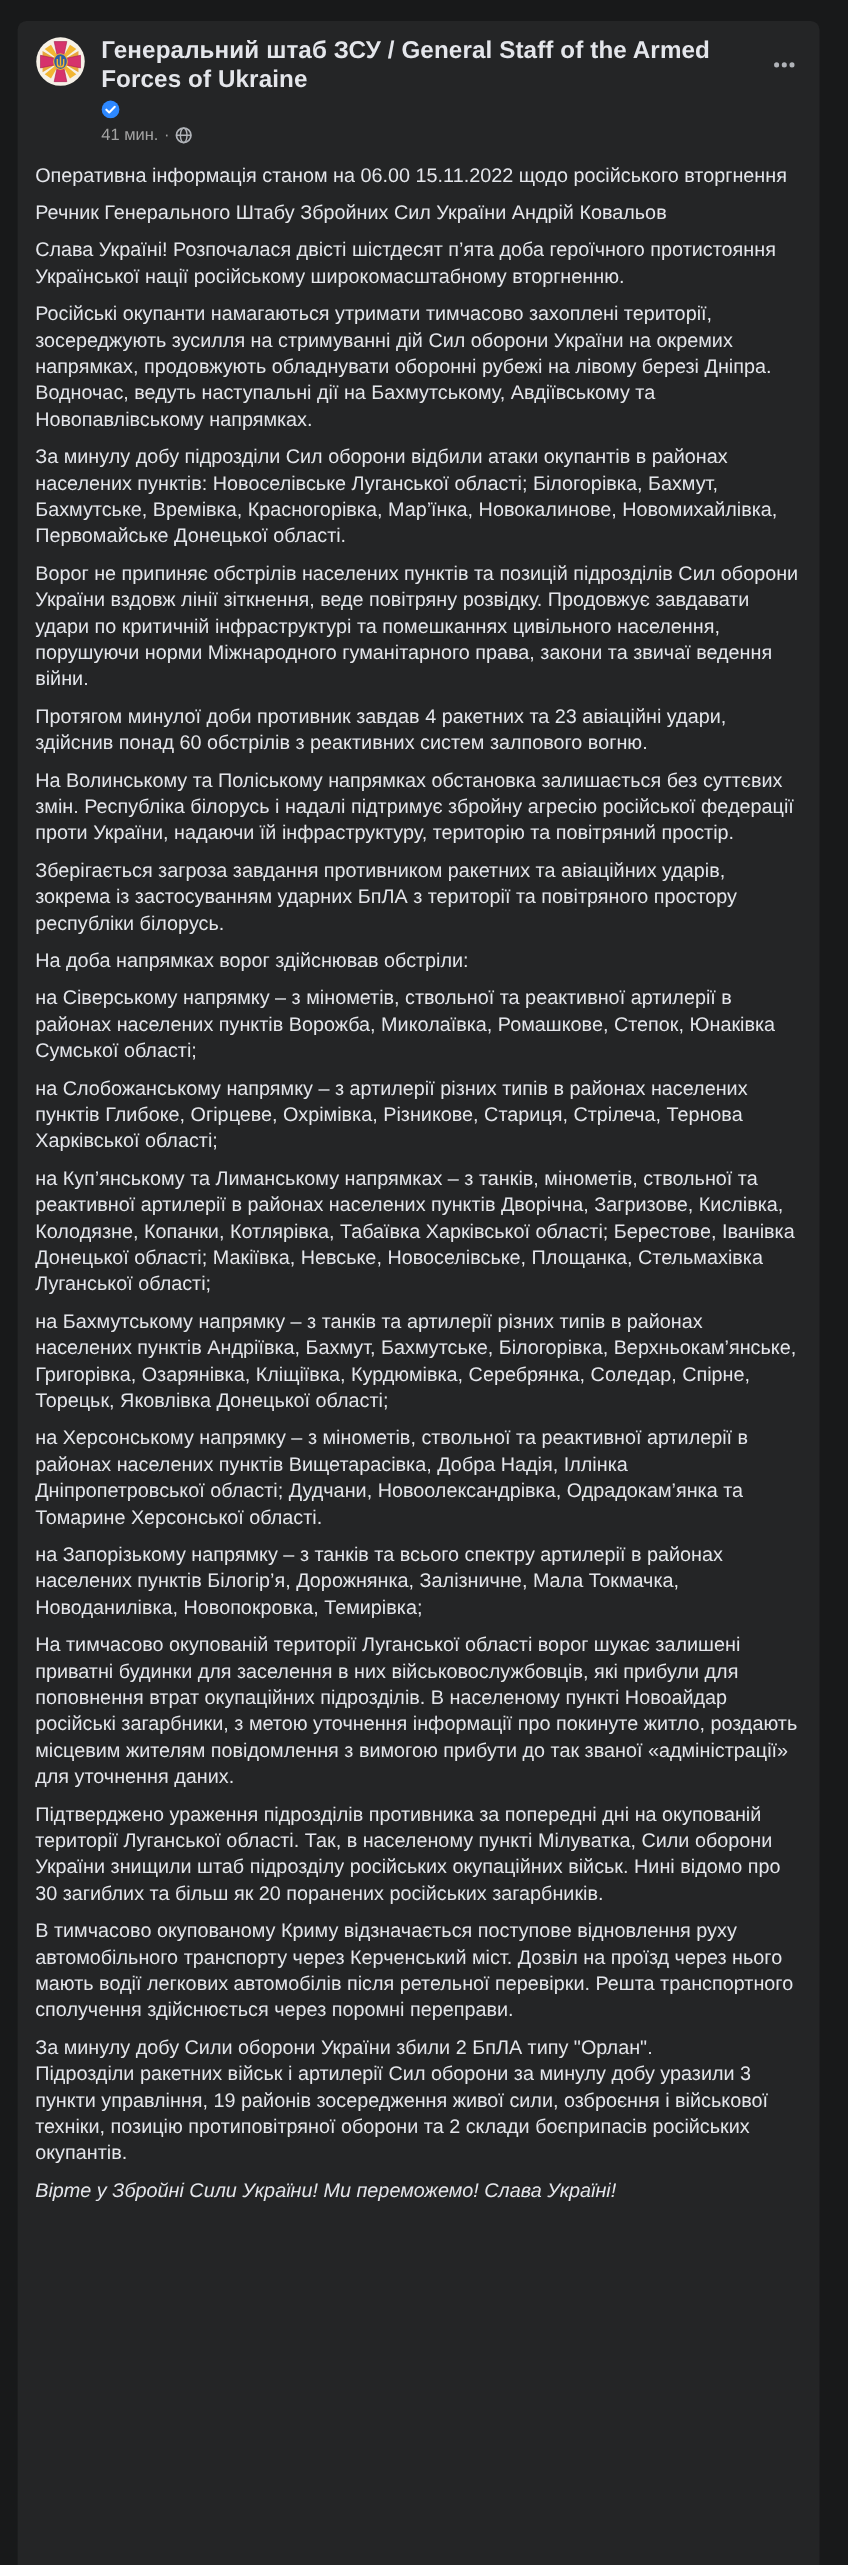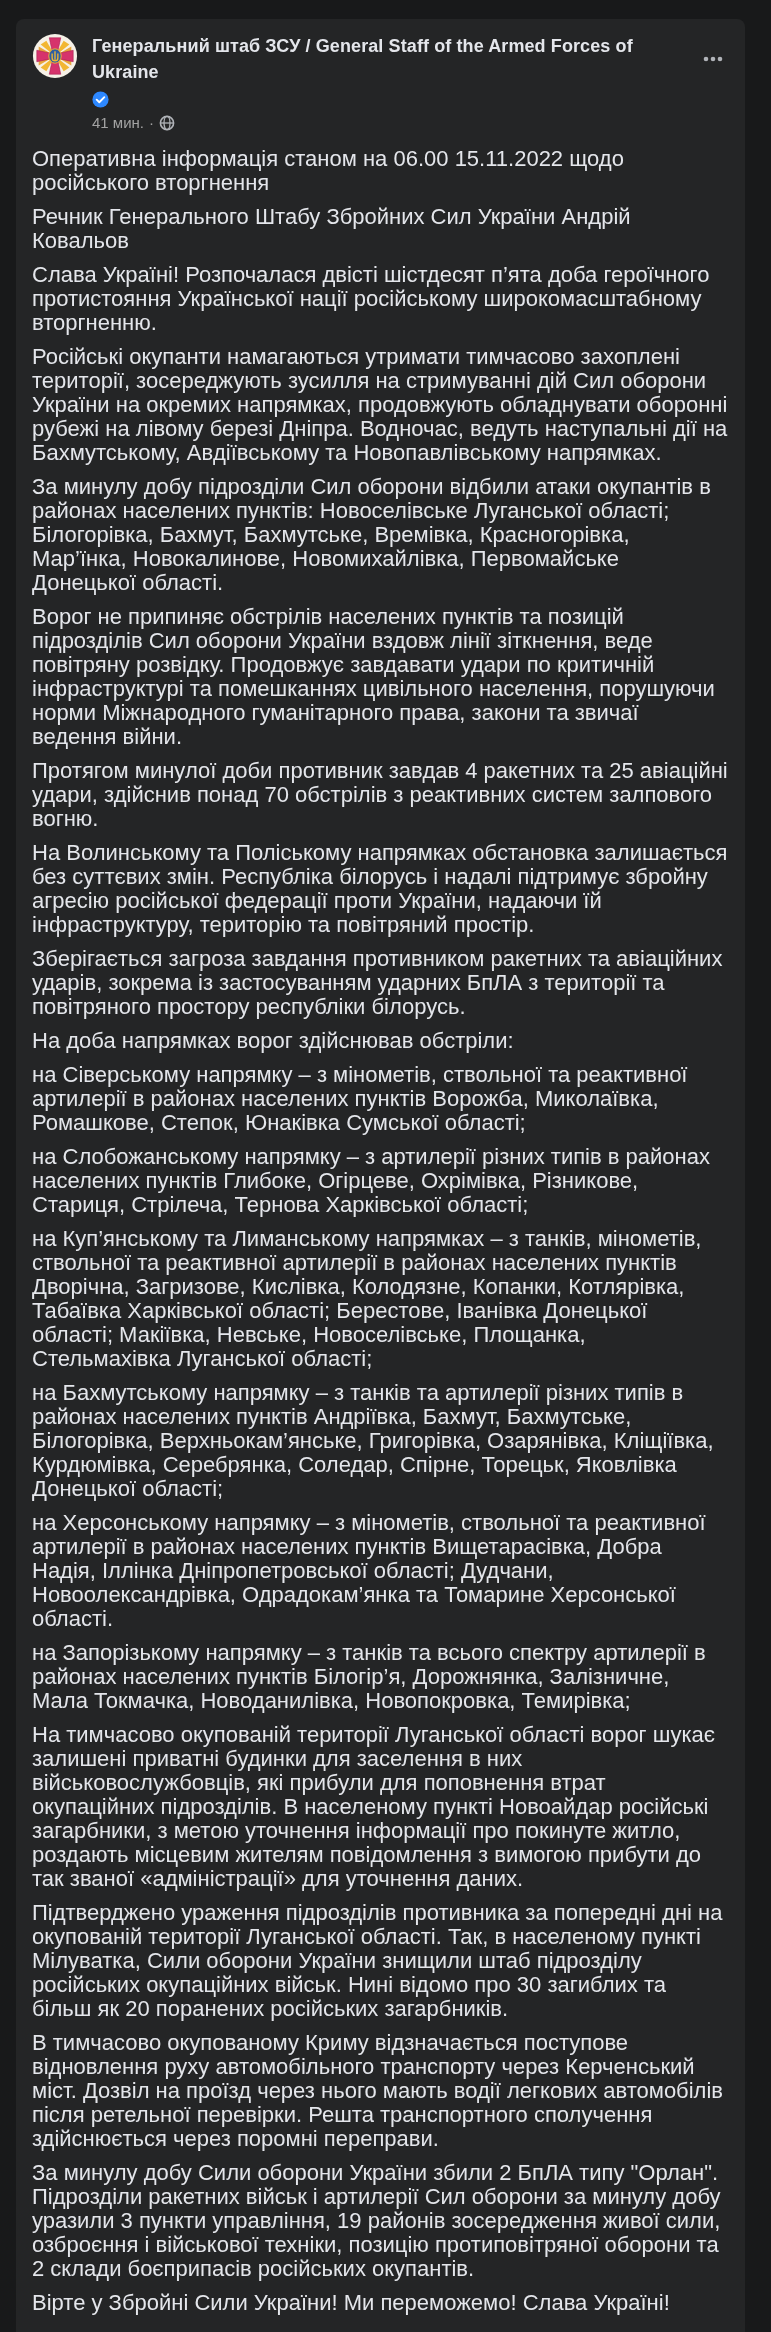--- a/index.html
+++ b/index.html
@@ -42,21 +42,21 @@
     overflow: hidden;
     cursor: pointer;
   }
   .header-text {
     flex: 1 1 auto;
     min-width: 0;
     padding-right: 56px;
   }
   .page-name {
     color: #e4e6eb;
-    font-size: 18px;
+    font-size: 22px;
     font-weight: 700;
     line-height: 26px;
     letter-spacing: 0.1px;
     cursor: pointer;
   }
   .badge-row {
     height: 24px;
     display: flex;
     align-items: center;
     margin-top: 2px;
@@ -83,26 +83,26 @@
     align-items: center;
     justify-content: center;
     cursor: pointer;
   }
   .post-body {
     padding: 14px 16px 16px 16px;
   }
   .post-paragraph {
     margin: 0 0 10px 0;
     color: #e4e6eb;
-    font-size: 22px;
+    font-size: 18px;
     line-height: 24px;
     white-space: pre-wrap;
     word-wrap: break-word;
   }
-  .post-paragraph:last-child { margin-bottom: 16px; }
+  .post-paragraph:last-child { margin-bottom: 16px; font-style: italic; }
 </style>
 </head>
 <body>
 
 <div class="page">
   <div class="post-card">
 
     <div class="post-header">
 
       <div class="avatar-wrap">
@@ -157,21 +157,21 @@
       </div>
     </div>
 
     <div class="post-body">
         <p class="post-paragraph">Оперативна інформація станом на 06.00 15.11.2022 щодо російського вторгнення</p>
         <p class="post-paragraph">Речник Генерального Штабу Збройних Сил України Андрій Ковальов</p>
         <p class="post-paragraph">Слава Україні! Розпочалася двісті шістдесят п’ята доба героїчного протистояння Української нації російському широкомасштабному вторгненню.</p>
         <p class="post-paragraph">Російські окупанти намагаються утримати тимчасово захоплені території, зосереджують зусилля на стримуванні дій Сил оборони України на окремих напрямках, продовжують обладнувати оборонні рубежі на лівому березі Дніпра. Водночас, ведуть наступальні дії на Бахмутському, Авдіївському та Новопавлівському напрямках.</p>
         <p class="post-paragraph">За минулу добу підрозділи Сил оборони відбили атаки окупантів в районах населених пунктів: Новоселівське Луганської області; Білогорівка, Бахмут, Бахмутське, Времівка, Красногорівка, Мар’їнка, Новокалинове, Новомихайлівка, Первомайське Донецької області.</p>
         <p class="post-paragraph">Ворог не припиняє обстрілів населених пунктів та позицій підрозділів Сил оборони України вздовж лінії зіткнення, веде повітряну розвідку. Продовжує завдавати удари по критичній інфраструктурі та помешканнях цивільного населення, порушуючи норми Міжнародного гуманітарного права, закони та звичаї ведення війни.</p>
-        <p class="post-paragraph">Протягом минулої доби противник завдав 4 ракетних та 25 авіаційні удари, здійснив понад 70 обстрілів з реактивних систем залпового вогню.</p>
+        <p class="post-paragraph">Протягом минулої доби противник завдав 4 ракетних та 23 авіаційні удари, здійснив понад 60 обстрілів з реактивних систем залпового вогню.</p>
         <p class="post-paragraph">На Волинському та Поліському напрямках обстановка залишається без суттєвих змін. Республіка білорусь і надалі підтримує збройну агресію російської федерації проти України, надаючи їй інфраструктуру, територію та повітряний простір.</p>
         <p class="post-paragraph">Зберігається загроза завдання противником ракетних та авіаційних ударів, зокрема із застосуванням ударних БпЛА з території та повітряного простору республіки білорусь.</p>
         <p class="post-paragraph">На доба напрямках ворог здійснював обстріли:</p>
         <p class="post-paragraph">на Сіверському напрямку – з мінометів, ствольної та реактивної артилерії в районах населених пунктів Ворожба, Миколаївка, Ромашкове, Степок, Юнаківка Сумської області;</p>
         <p class="post-paragraph">на Слобожанському напрямку – з артилерії різних типів в районах населених пунктів Глибоке, Огірцеве, Охрімівка, Різникове, Стариця, Стрілеча, Тернова Харківської області;</p>
         <p class="post-paragraph">на Куп’янському та Лиманському напрямках – з танків, мінометів, ствольної та реактивної артилерії в районах населених пунктів Дворічна, Загризове, Кислівка, Колодязне, Копанки, Котлярівка, Табаївка Харківської області; Берестове, Іванівка Донецької області; Макіївка, Невське, Новоселівське, Площанка, Стельмахівка Луганської області;</p>
         <p class="post-paragraph">на Бахмутському напрямку – з танків та артилерії різних типів в районах населених пунктів Андріївка, Бахмут, Бахмутське, Білогорівка, Верхньокам’янське, Григорівка, Озарянівка, Кліщіївка, Курдюмівка, Серебрянка, Соледар, Спірне, Торецьк, Яковлівка Донецької області;</p>
         <p class="post-paragraph">на Херсонському напрямку – з мінометів, ствольної та реактивної артилерії в районах населених пунктів Вищетарасівка, Добра Надія, Іллінка Дніпропетровської області; Дудчани, Новоолександрівка, Одрадокам’янка та Томарине Херсонської області.</p>
         <p class="post-paragraph">на Запорізькому напрямку – з танків та всього спектру артилерії в районах населених пунктів Білогір’я, Дорожнянка, Залізничне, Мала Токмачка, Новоданилівка, Новопокровка, Темирівка;</p>
         <p class="post-paragraph">На тимчасово окупованій території Луганської області ворог шукає залишені приватні будинки для заселення в них військовослужбовців, які прибули для поповнення втрат окупаційних підрозділів. В населеному пункті Новоайдар російські загарбники, з метою уточнення інформації про покинуте житло, роздають місцевим жителям повідомлення з вимогою прибути до так званої «адміністрації» для уточнення даних.</p>

